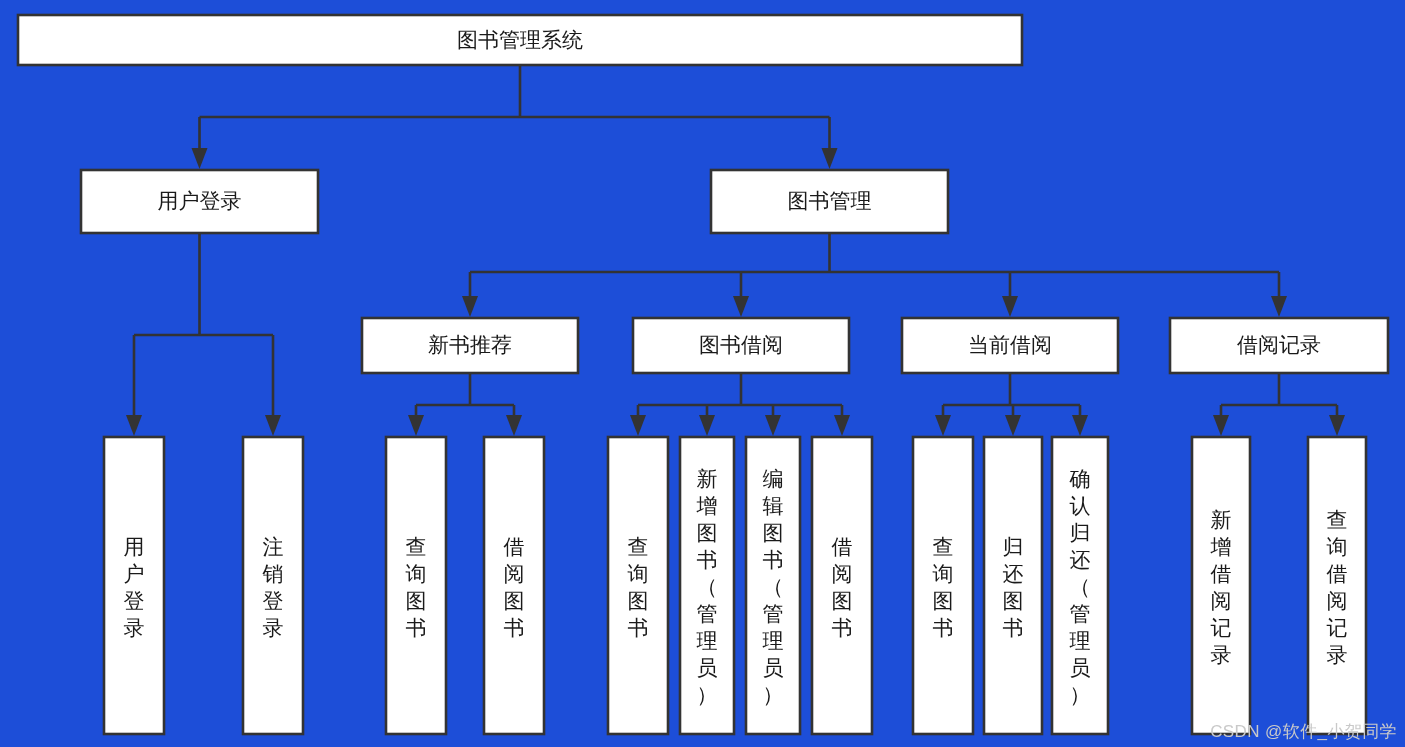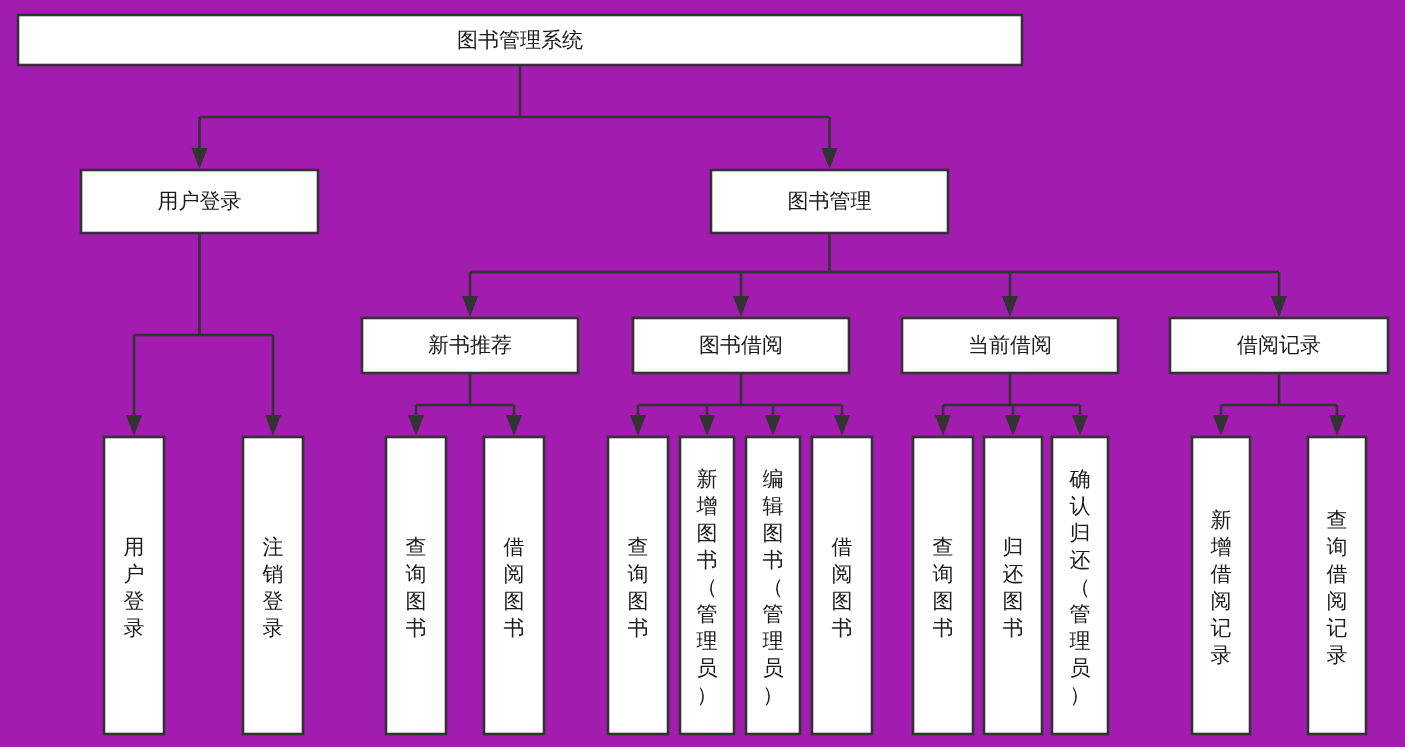--- a/index.html
+++ b/index.html
@@ -8,21 +8,21 @@
     padding: 0;
     background: #ffffff;
   }
   body {
     font-family: "Liberation Sans", "DejaVu Sans", sans-serif;
   }
   #diagram-root {
     position: relative;
     width: 1405px;
     height: 747px;
-    background: #a21caf;
+    background: #1d4ed8;
     overflow: hidden;
   }
   svg.diagram-canvas {
     position: absolute;
     left: 0;
     top: 0;
     width: 1405px;
     height: 747px;
     display: block;
   }
@@ -215,13 +215,14 @@
         <g>
           <rect class="node-box" x="1192" y="437" width="58" height="297"></rect>
           <text class="node-label-v" x="1221" y="526.5"><tspan x="1221" dy="0">新</tspan><tspan x="1221" dy="27">增</tspan><tspan x="1221" dy="27">借</tspan><tspan x="1221" dy="27">阅</tspan><tspan x="1221" dy="27">记</tspan><tspan x="1221" dy="27">录</tspan></text>
         </g>
         <g>
           <rect class="node-box" x="1308" y="437" width="58" height="297"></rect>
           <text class="node-label-v" x="1337" y="526.5"><tspan x="1337" dy="0">查</tspan><tspan x="1337" dy="27">询</tspan><tspan x="1337" dy="27">借</tspan><tspan x="1337" dy="27">阅</tspan><tspan x="1337" dy="27">记</tspan><tspan x="1337" dy="27">录</tspan></text>
         </g>
       </g>
   </svg>
+  <div class="watermark-text">CSDN @软件_小贺同学</div>
 </div>
 
 </body></html>

